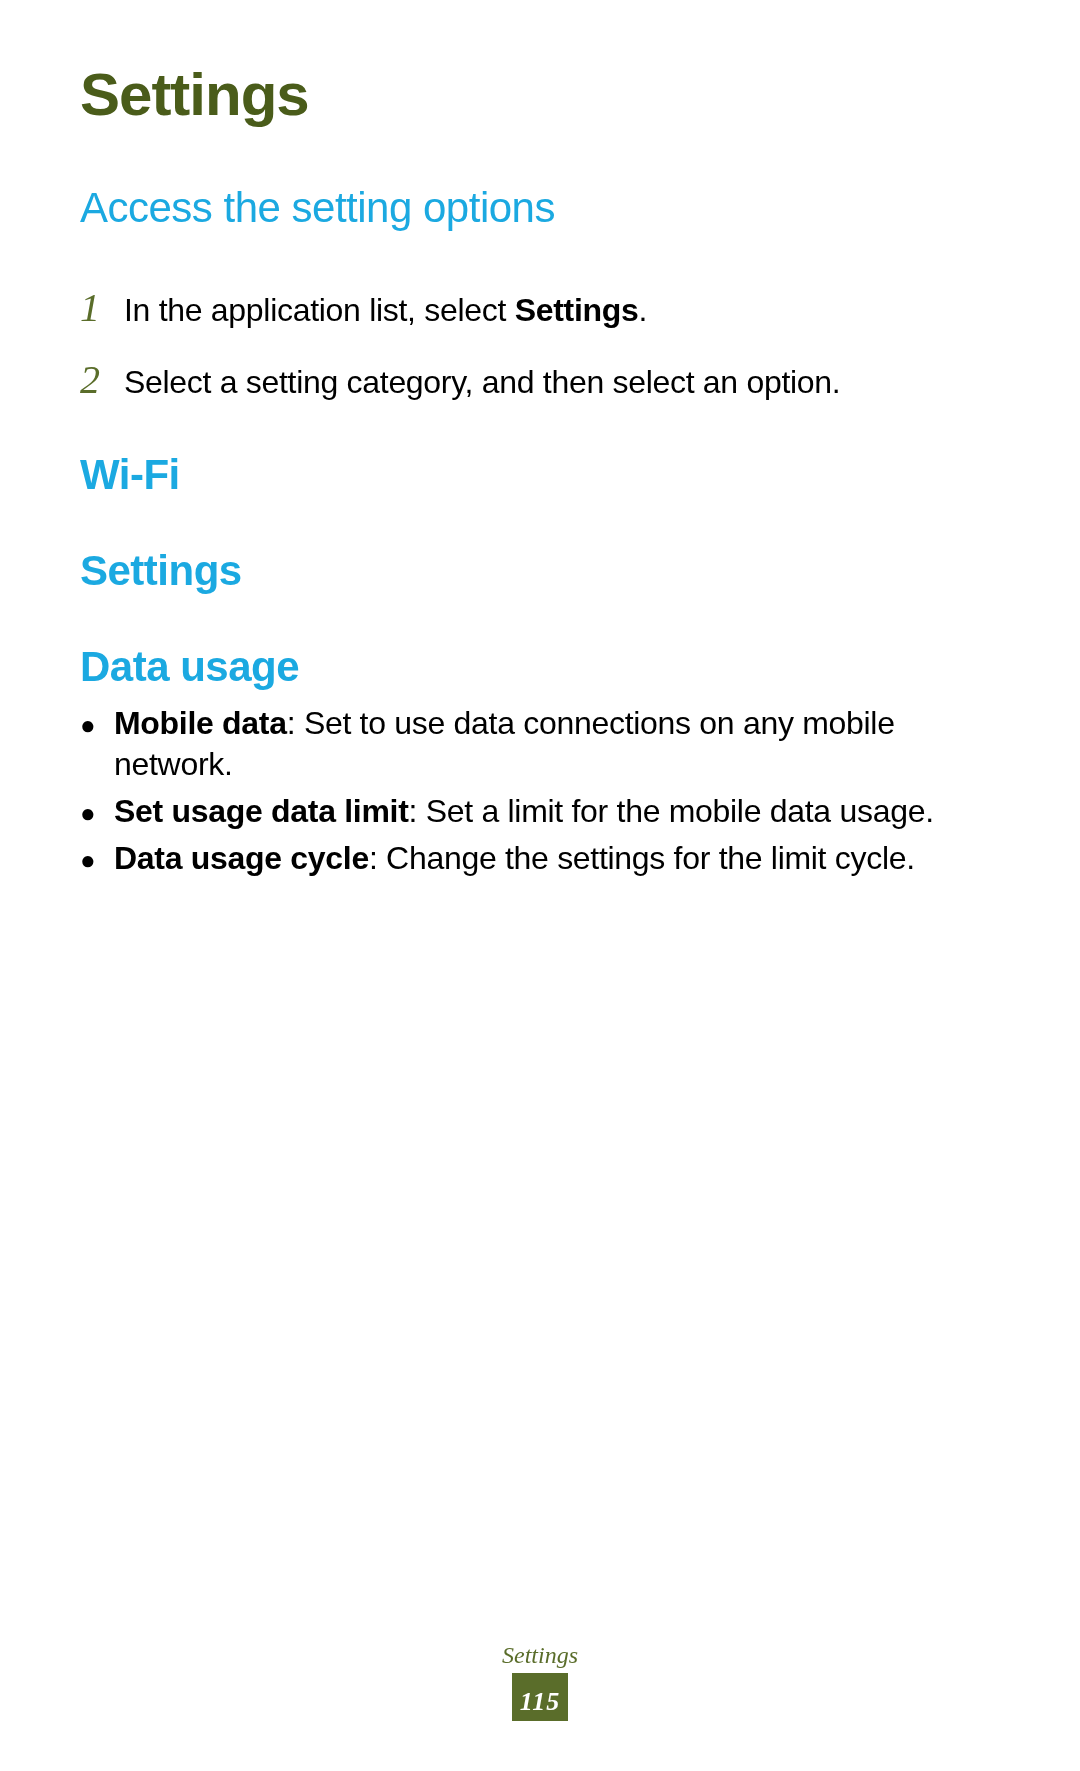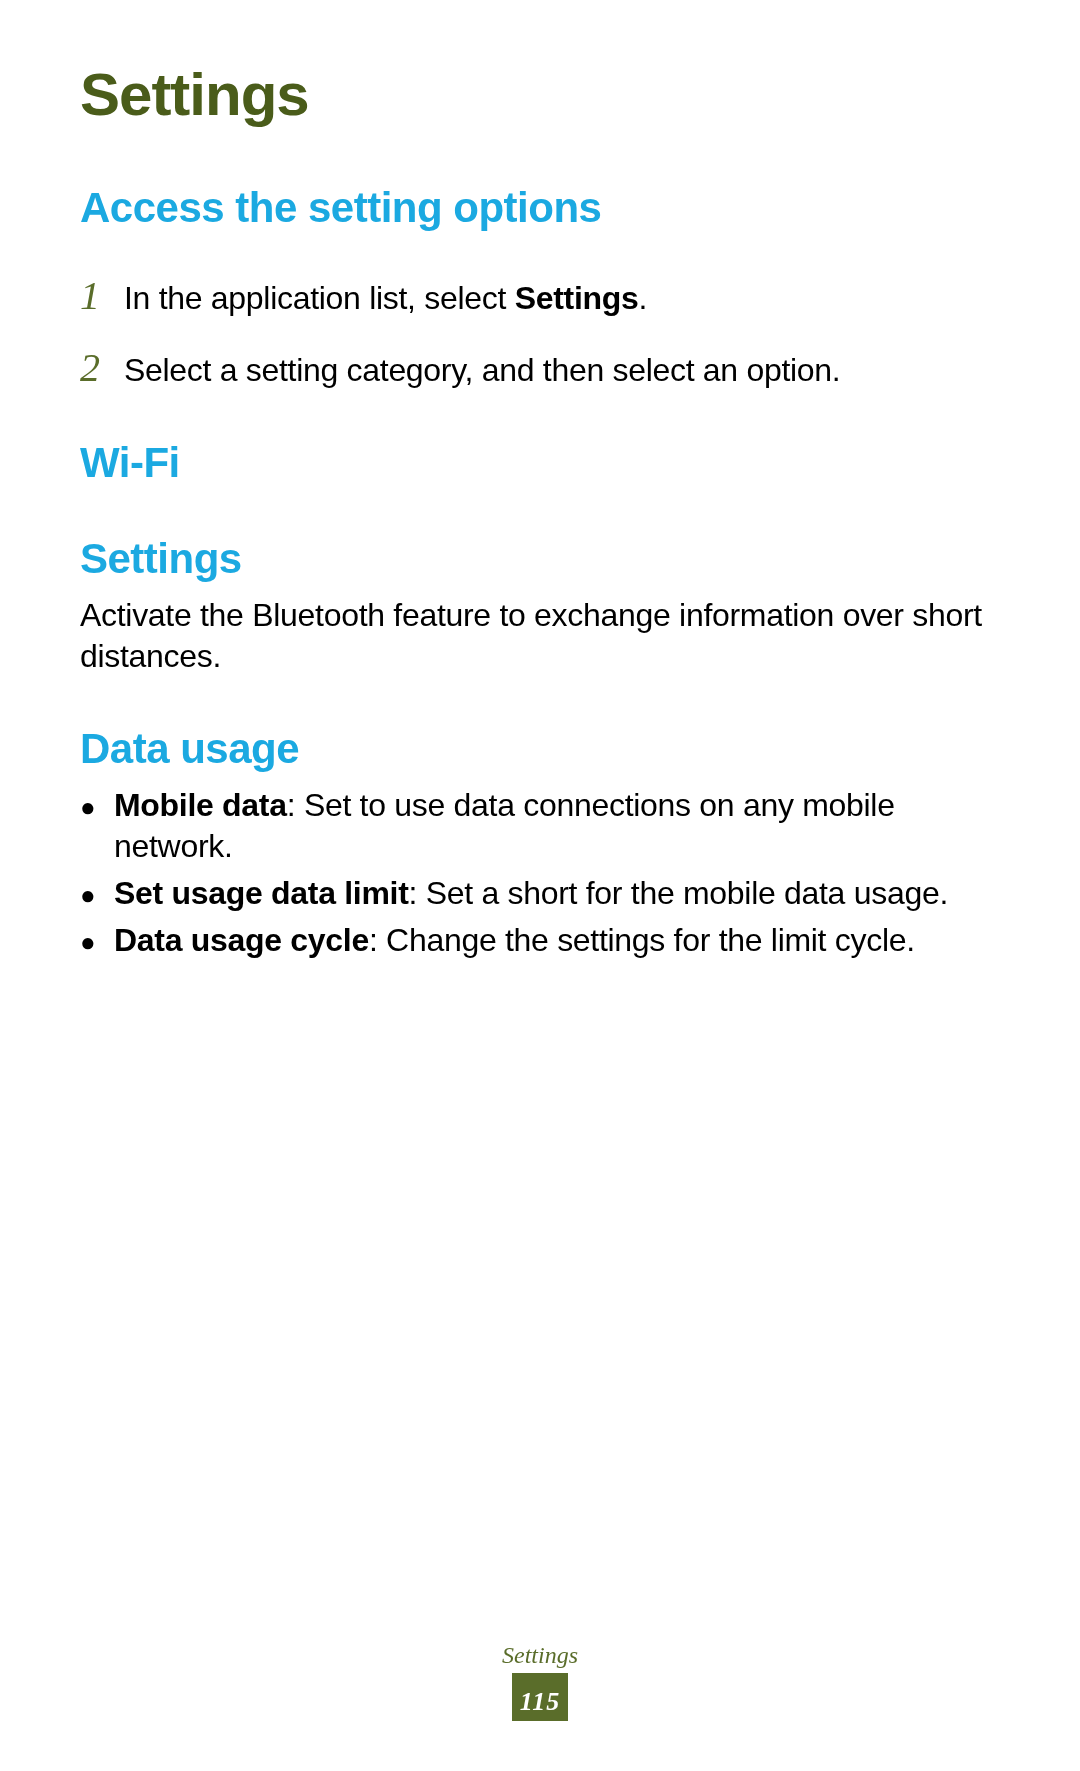--- a/index.html
+++ b/index.html
@@ -20,23 +20,23 @@
     }
     .main-title {
       font-size: 60px;
       font-weight: 700;
       color: #4a5c1a;
       margin-bottom: 55px;
       letter-spacing: -1px;
     }
     .section-title {
       font-size: 42px;
-      font-weight: 700;
+      font-weight: 400;
       color: #1ba9e1;
-      margin-bottom: 24px;
+      margin-bottom: 36px;
       letter-spacing: -0.5px;
     }
     .subsection-title {
       font-size: 42px;
       font-weight: 700;
       color: #1ba9e1;
       margin-top: 48px;
       margin-bottom: 12px;
       letter-spacing: -0.5px;
     }
@@ -139,34 +139,33 @@
       <div class="item-number">2</div>
       <div class="item-text">
         <span>Select a setting category, and then select an option.</span>
       </div>
     </div>
   </div>
 
   <h2 class="subsection-title">Wi-Fi</h2>
 
   <h2 class="subsection-title">Settings</h2>
-  <p class="body-text">Activate the Bluetooth feature to exchange information over short distances.</p>
 
   <h2 class="subsection-title">Data usage</h2>
   <div class="bullet-list">
     <div class="bullet-item">
       <div class="bullet-dot">●</div>
       <div class="bullet-content">
         <span class="bold">Mobile data</span><span>: Set to use data connections on any mobile network.</span>
       </div>
     </div>
     <div class="bullet-item">
       <div class="bullet-dot">●</div>
       <div class="bullet-content">
-        <span class="bold">Set usage data limit</span><span>: Set a short for the mobile data usage.</span>
+        <span class="bold">Set usage data limit</span><span>: Set a limit for the mobile data usage.</span>
       </div>
     </div>
     <div class="bullet-item">
       <div class="bullet-dot">●</div>
       <div class="bullet-content">
         <span class="bold">Data usage cycle</span><span>: Change the settings for the limit cycle.</span>
       </div>
     </div>
   </div>
 </div>

